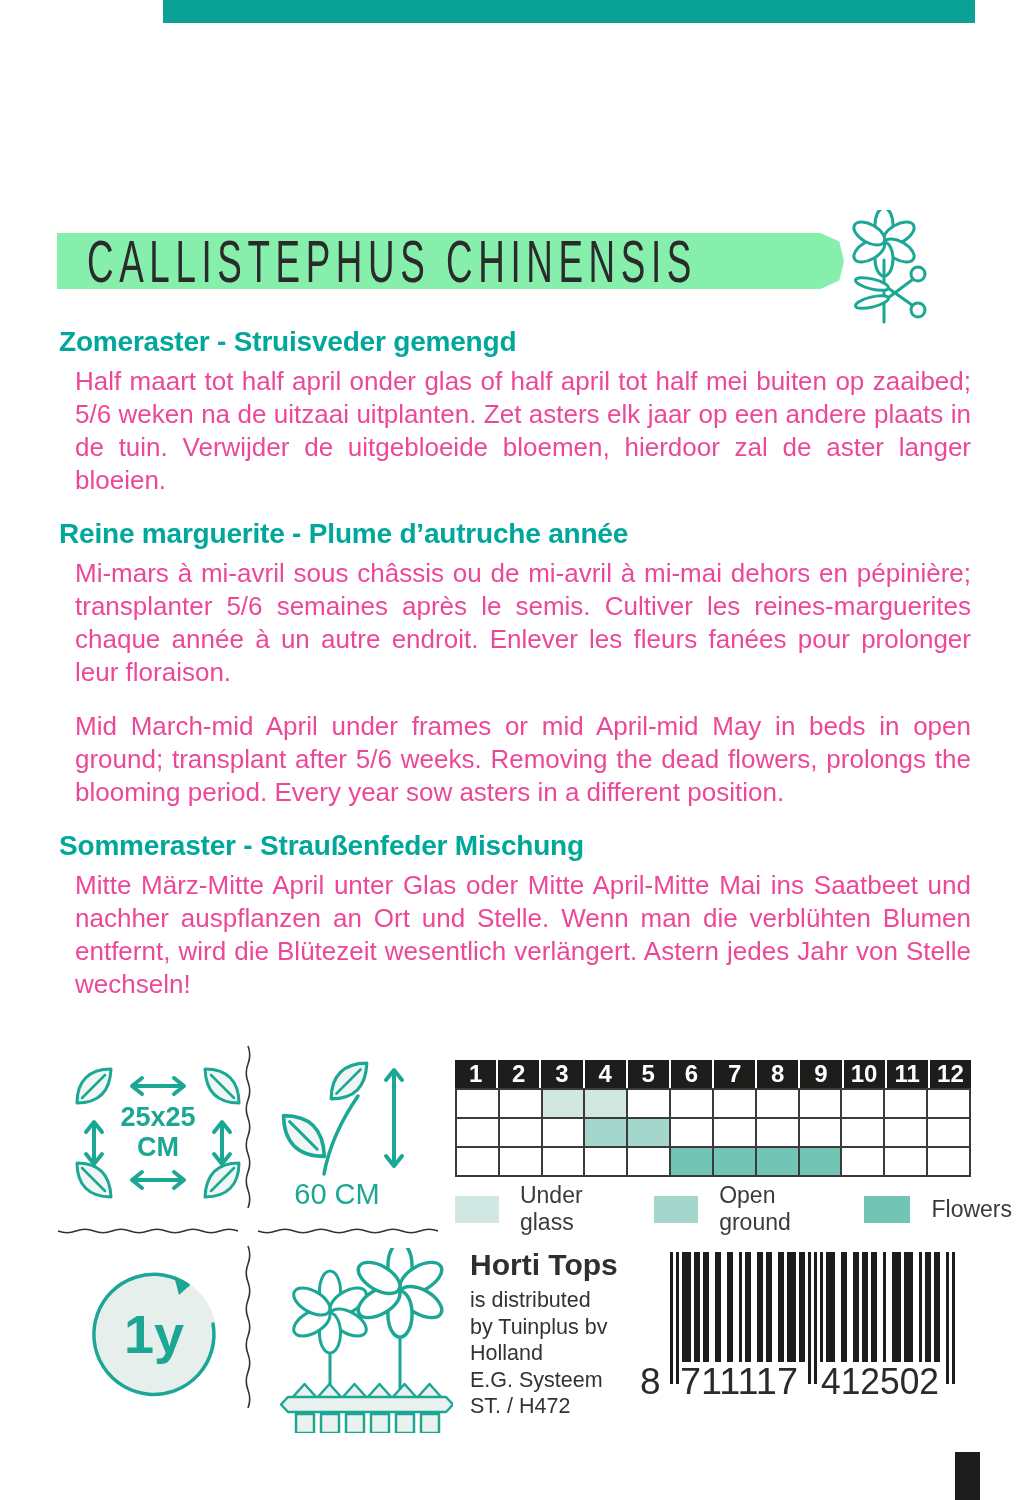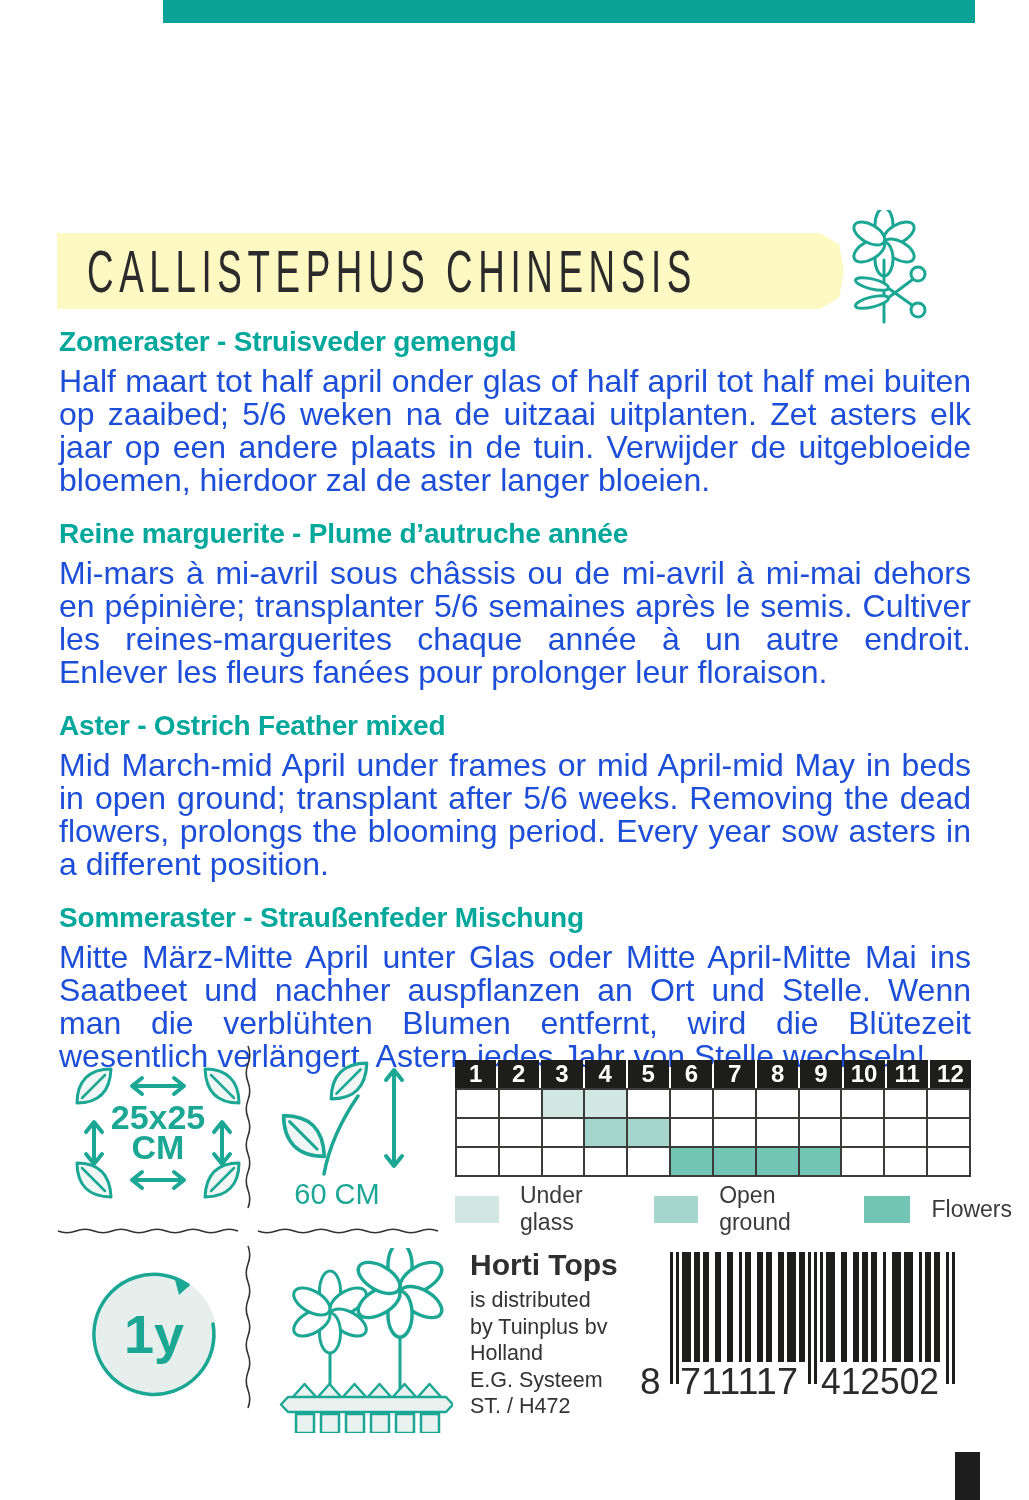--- a/index.html
+++ b/index.html
@@ -8,45 +8,45 @@
     position:relative; background:#ffffff; overflow:hidden;
     font-family:"Liberation Sans", sans-serif;
   }
   .abs { position:absolute; }
 
   
   .top-bar { left:163px; top:0; width:812px; height:23px; background:#0AA296; }
 
   
   .banner {
-    left:57px; top:233px; width:787px; height:76px; background:#fef9c3;
+    left:57px; top:233px; width:787px; height:56px; background:#86efac;
     clip-path: polygon(0 0, 97% 0, 99.4% 15%, 100% 50%, 99.4% 85%, 97% 100%, 0 100%);
   }
   .banner-title {
     position:absolute; left:30px; top:50%;
     transform: translateY(-50%) scale(0.8,1.3); transform-origin:left center;
     font-size:46px; letter-spacing:7px; color:#2B2B2B; white-space:nowrap;
     font-weight:400;
   }
 
   
   .sections { left:59px; top:326px; width:912px; }
   .section { margin-bottom:21px; }
   .section h2 {
     color:#00A79B; font-size:28px; font-weight:bold; margin-bottom:7px;
     letter-spacing:-0.2px;
   }
   .section p {
-    color:#1d4ed8; font-size:32px; line-height:33px; text-align:justify;
+    color:#ec4899; font-size:26px; line-height:33px; text-align:justify;margin-left:16px;
   }
 
   
   .spacing-label {
     left:68px; top:1102px; width:180px; text-align:center;
-    color:#1CA795; font-weight:bold; font-size:34px; line-height:30px;
+    color:#1CA795; font-weight:bold; font-size:27px; line-height:30px;
   }
   .height-label {
     left:277px; top:1178px; width:120px; text-align:center;
     color:#1CA795; font-weight:normal; font-size:29px;
   }
   .cycle-label {
     left:104px; top:1302px; width:100px; height:64px;
     display:flex; align-items:center; justify-content:center;
     color:#1CA795; font-weight:bold; font-size:54px;
   }
@@ -125,21 +125,20 @@
 <div class="abs sections">
   <div class="section">
     <h2>Zomeraster - Struisveder gemengd</h2>
     <p>Half maart tot half april onder glas of half april tot half mei buiten op zaaibed; 5/6 weken na de uitzaai uitplanten. Zet asters elk jaar op een andere plaats in de tuin. Verwijder de uitgebloeide bloemen, hierdoor zal de aster langer bloeien.</p>
   </div>
   <div class="section">
     <h2>Reine marguerite - Plume d’autruche année</h2>
     <p>Mi-mars à mi-avril sous châssis ou de mi-avril à mi-mai dehors en pépinière; transplanter 5/6 semaines après le semis. Cultiver les reines-marguerites chaque année à un autre endroit. Enlever les fleurs fanées pour prolonger leur floraison.</p>
   </div>
   <div class="section">
-    <h2>Aster - Ostrich Feather mixed</h2>
     <p>Mid March-mid April under frames or mid April-mid May in beds in open ground; transplant after 5/6 weeks. Removing the dead flowers, prolongs the blooming period. Every year sow asters in a different position.</p>
   </div>
   <div class="section">
     <h2>Sommeraster - Straußenfeder Mischung</h2>
     <p>Mitte März-Mitte April unter Glas oder Mitte April-Mitte Mai ins Saatbeet und nachher auspflanzen an Ort und Stelle. Wenn man die verblühten Blumen entfernt, wird die Blütezeit wesentlich verlängert. Astern jedes Jahr von Stelle wechseln!</p>
   </div>
 </div>
 
 <svg class="abs" style="left:0; top:0; pointer-events:none;" width="1029" height="1500">
   <g stroke="#333333" stroke-width="1.6" fill="none">

